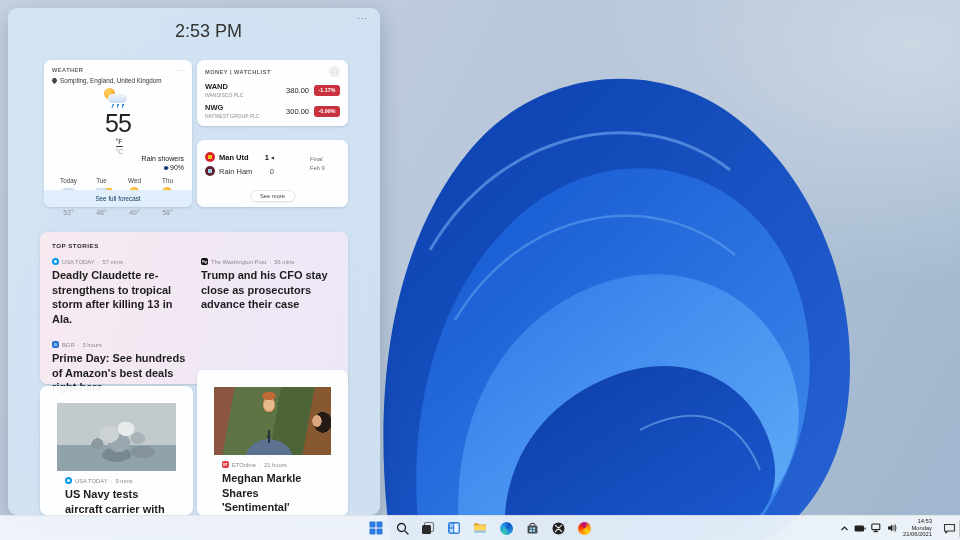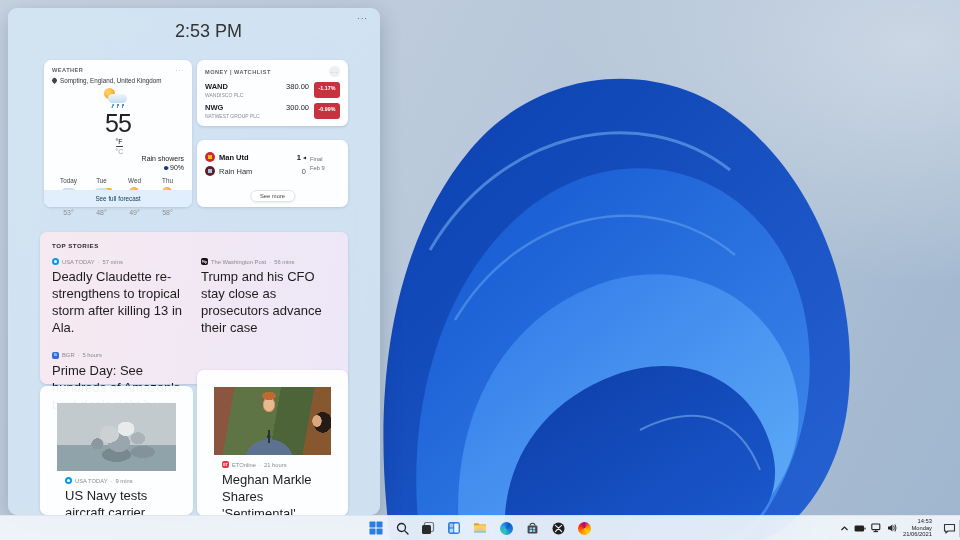--- a/index.html
+++ b/index.html
@@ -73,31 +73,31 @@
     position:absolute; left:2px; top:8px; width:9px; height:3px;
     background:linear-gradient(90deg,#5b9bd5 0 1.5px,transparent 1.5px 3.5px,
       #5b9bd5 3.5px 5px,transparent 5px 7px,#5b9bd5 7px 8.5px,transparent 8.5px);
     transform:skewX(-15deg); }
   .w-footer { position:absolute; left:0; bottom:0; width:100%; height:17px;
     background:#e0effb; border-radius:0 0 7px 7px; display:flex; align-items:center;
     justify-content:center; font-size:6.3px; color:#14405f; cursor:pointer; }
 
   
   .money { left:189px; top:52px; width:151px; height:66px; padding:6px 8px; }
-  .stock-row { display:flex; margin-top:5px; }
+  .stock-row { display:flex; align-items:center; margin-top:5px; }
   .stock-id { width:66px; }
   .stock-sym { font-size:7.5px; font-weight:bold; color:#1b1b1b; }
   .stock-name { font-size:5px; color:#8d8d8d; margin-top:1px; }
   .stock-price { font-size:7.5px; color:#222; margin-left:auto; margin-right:5px; }
   .stock-badge { background:#c8323e; color:#fff; font-size:5.3px; font-weight:bold;
     border-radius:3px; padding:2.5px 4px; min-width:26px; text-align:center; }
 
   
   .sports { left:189px; top:132px; width:151px; height:67px; padding:10px 8px 6px; }
-  .match { display:flex; }
+  .match { display:flex;gap:32px; }
   .teams { flex:1; }
   .team-row { display:flex; align-items:center; gap:4px; height:14px; }
   .crest { width:10px; height:10px; border-radius:50%; flex:0 0 auto; }
   .crest.manutd { background:radial-gradient(circle,#f6c410 0 32%,#d8242c 33% 100%); }
   .crest.westham { background:radial-gradient(circle,#9ec9e2 0 30%,#611f2c 31% 100%); }
   .team-name { font-size:7.5px; color:#333; }
   .team-name.win { font-weight:bold; color:#111; }
   .score { margin-left:auto; font-size:7.5px; color:#555; padding-right:4px; }
   .score.win { font-weight:bold; color:#111; }
   .win-marker { font-size:4px; color:#222; vertical-align:1px; }
@@ -107,21 +107,21 @@
     background:rgba(255,255,255,0.95); border:1px solid #e3e3e3; border-radius:8px;
     padding:2px 9px; font-size:5.8px; color:#444; cursor:pointer;
     box-shadow:0 1px 2px rgba(0,0,0,0.08); }
 
   
   .stories { left:32px; top:224px; width:308px; height:152px; padding:10px 12px;
     background:linear-gradient(100deg,#f7e9f0 0%,#ece7f8 100%); }
   .stories-grid { display:grid; grid-template-columns:1fr 1fr; column-gap:14px;
     row-gap:15px; margin-top:9px; }
   .meta-row { display:flex; align-items:center; gap:3px; font-size:5.8px; color:#8a8a8a; }
-  .headline { font-size:13px; font-weight:normal; color:#1d1d1d; line-height:1.32;
+  .headline { font-size:11px; font-weight:bold; color:#1d1d1d; line-height:1.32;
     margin-top:3px; cursor:pointer; }
   .slogo { width:7px; height:7px; border-radius:2px; flex:0 0 auto; display:flex;
     align-items:center; justify-content:center; font-size:3.6px; font-weight:bold;
     color:#fff; }
   .slogo[data-icon="usa-today"] { border-radius:50%; background:#0098f0; }
   .slogo[data-icon="usa-today"]::after { content:""; width:3px; height:3px;
     border-radius:50%; background:#fff; }
   .slogo[data-icon="washington-post"] { background:#111; }
   .slogo[data-icon="washington-post"]::after { content:"Wp";
     font-family:"Liberation Serif",serif; }

